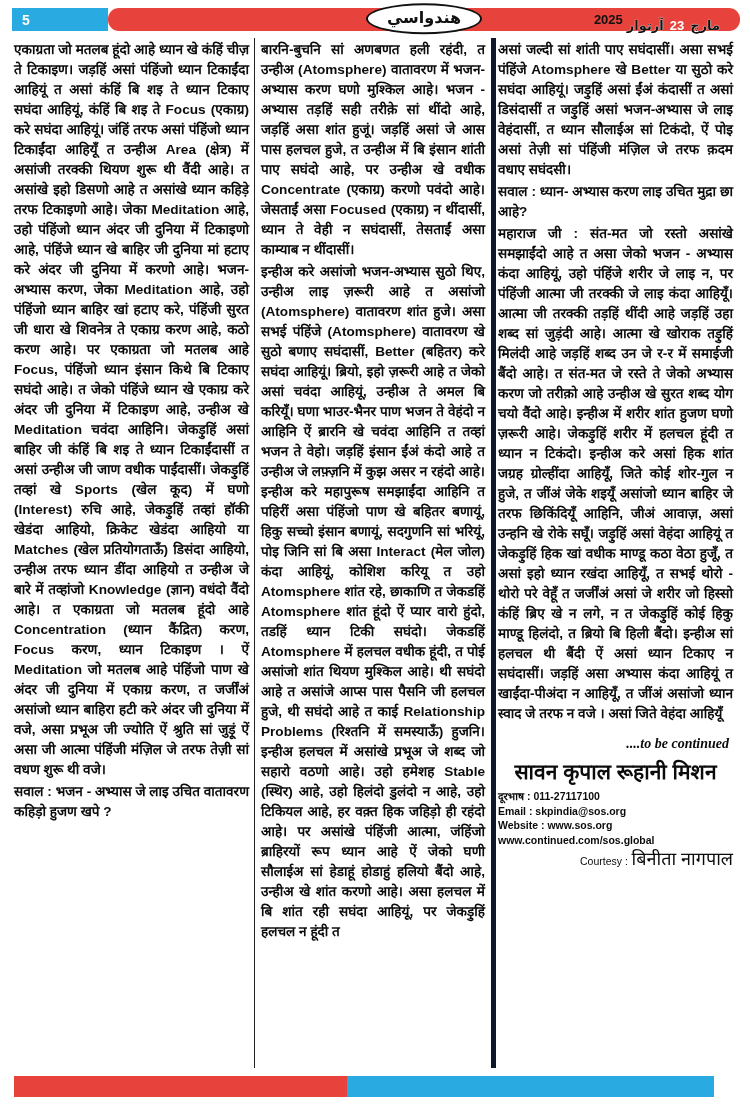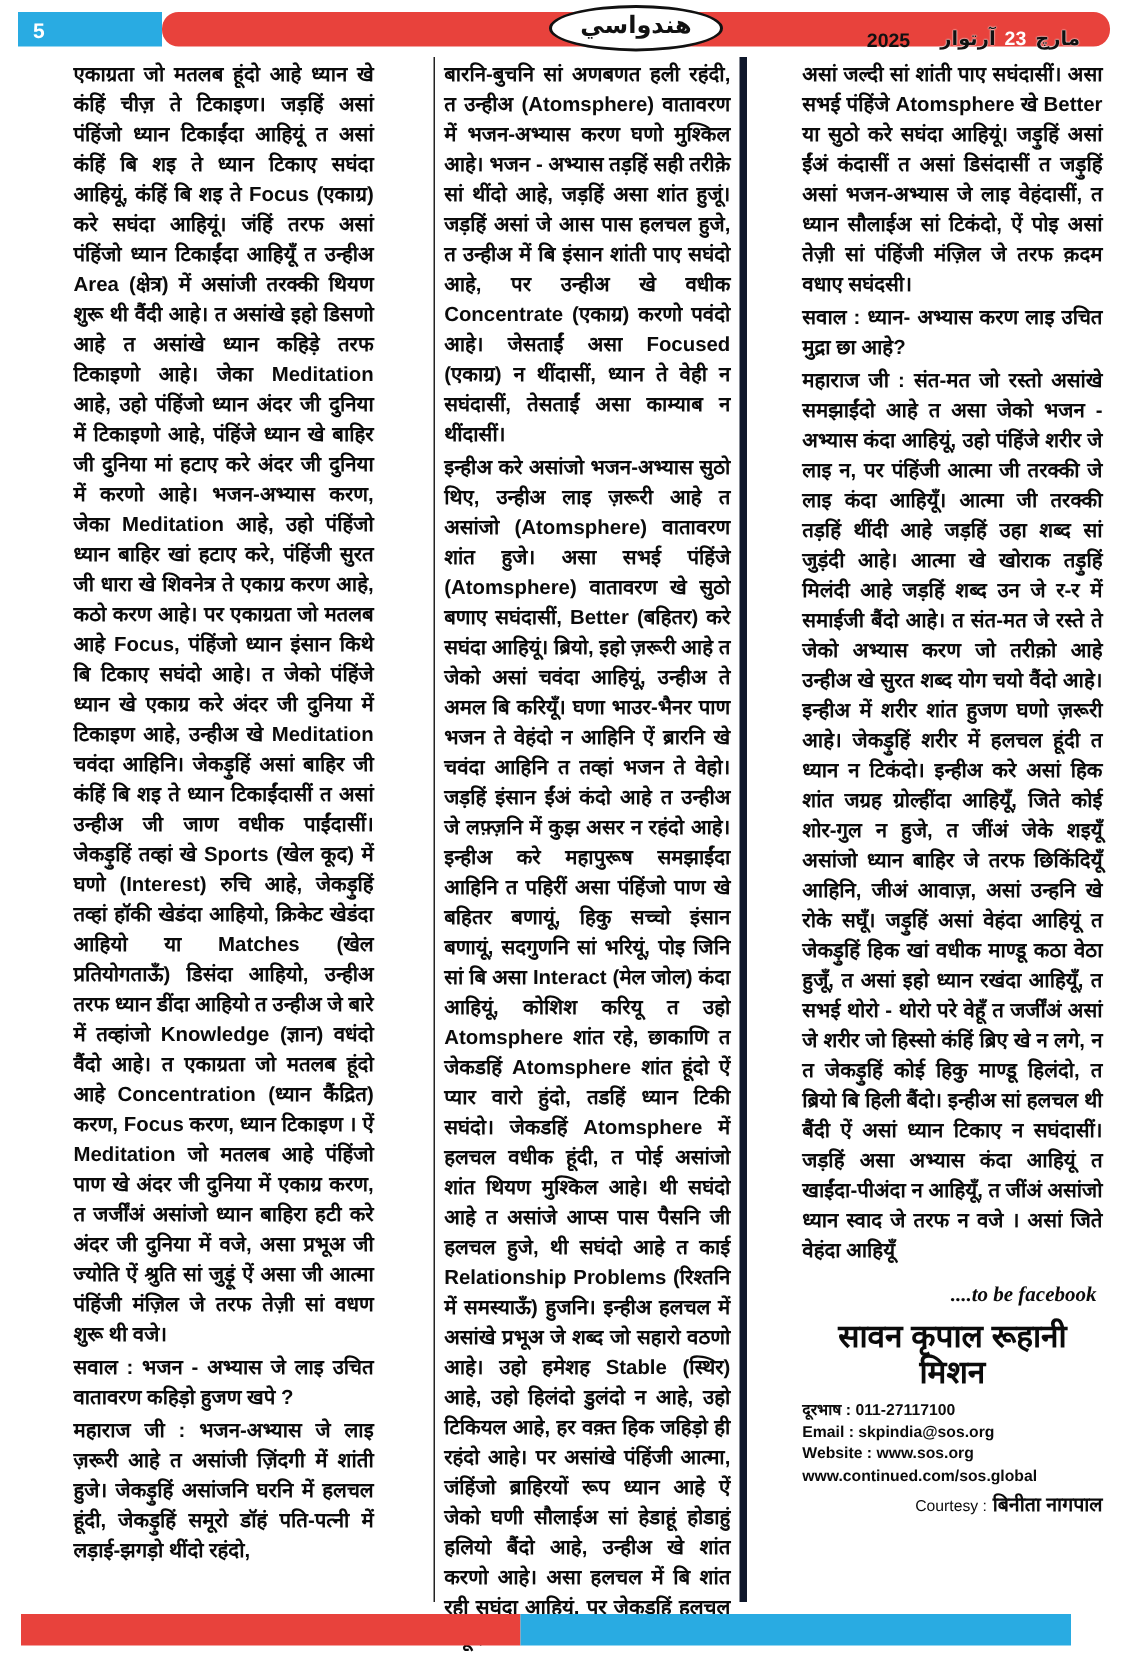--- a/index.html
+++ b/index.html
@@ -14,44 +14,44 @@
     font-size:14px;display:flex;align-items:center;padding-left:10px;box-sizing:border-box;}
   .header-red{flex:1;background:var(--red);position:relative;display:flex;
     align-items:center;justify-content:flex-end;border-radius:11px;}
   .masthead{
     position:absolute;left:50%;top:50%;transform:translate(-50%,-54%);
     background:#fff;border:2px solid #111;border-radius:50%;
     width:112px;height:27px;display:flex;align-items:center;justify-content:center;
     box-shadow:0 0 0 1px #fff inset;
   }
   .masthead span{font-size:16px;font-weight:bold;color:#111;line-height:1;}
-  .date-area{display:flex;align-items:flex-end;gap:20px;padding-right:20px;}
+  .date-area{display:flex;align-items:center;gap:4px;padding-right:20px;}
   .date-year{color:#111;font-weight:bold;font-size:13px;}
   .date-words{display:flex;gap:6px;align-items:center;}
   .date-words span{font-weight:bold;font-size:13px;color:#111;
     text-shadow:0 0 1px #fff, 0 0 1px #fff;margin-top:12px;}
   .date-words .num{color:#fff;text-shadow:none;}
   
   .content{position:absolute;top:38px;left:12px;width:728px;height:1030px;display:flex;}
   .col{width:242px;box-sizing:border-box;padding:2px 5px 0 2px;
-    font-size:13.6px;line-height:20px;text-align:justify;color:#0b0b0b;font-weight:700;margin-left:35px;}
+    font-size:13.6px;line-height:20px;text-align:justify;color:#0b0b0b;font-weight:700;}
   .col.mid{border-left:1px solid #222;border-right:5px solid #0f172a;padding:2px 6px 0 6px;}
   .col p{margin:0 0 2px 0;}
   .q{font-weight:800;}
   .lbl{font-weight:800;}
   
   .tbc{font-family:"Liberation Serif","DejaVu Serif",serif;font-style:italic;
     font-weight:bold;text-align:right;font-size:14px;margin:10px 4px 6px 0;}
   .mission-name{font-size:21px;font-weight:bold;text-align:center;margin:2px 0 5px 0;
     line-height:24px;}
   .contact-lines{font-size:10.5px;line-height:14.5px;font-weight:bold;text-align:left;}
   .contact-lines div{white-space:nowrap;}
   .courtesy{text-align:right;margin-top:2px;}
   .courtesy .c-lbl{font-size:10.5px;font-weight:normal;}
-  .courtesy .c-name{font-size:13px;font-weight:bold;}
+  .courtesy .c-name{font-size:18px;font-weight:normal;}
   
   .bottom-bar{position:absolute;left:14px;bottom:12px;width:700px;height:21px;display:flex;}
   .bottom-bar .seg-red{width:47.5%;background:var(--red);}
   .bottom-bar .seg-blue{width:52.5%;background:var(--blue);}
   :root{--red:#e8423c;--blue:#29abe2;}
 </style>
 </head>
 <body>
 
 <div class="header">
@@ -71,34 +71,33 @@
       </span>
     </div>
   </div>
 </div>
 
 <div class="content">
 
   <div class="col">
     <p><span>एकाग्रता जो मतलब हूंदो आहे ध्यान खे कंहिं चीज़ ते टिकाइण। जड़हिं असां पंहिंजो ध्यान टिकाईंदा आहियूं त असां कंहिं बि शइ ते ध्यान टिकाए सघंदा आहियूं, कंहिं बि शइ ते Focus (एकाग्र) करे सघंदा आहियूं। जंहिं तरफ असां पंहिंजो ध्यान टिकाईंदा आहियूँ त उन्हीअ Area (क्षेत्र) में असांजी तरक्की थियण शुरू थी वैंदी आहे। त असांखे इहो डिसणो आहे त असांखे ध्यान कहिड़े तरफ टिकाइणो आहे। जेका Meditation आहे, उहो पंहिंजो ध्यान अंदर जी दुनिया में टिकाइणो आहे, पंहिंजे ध्यान खे बाहिर जी दुनिया मां हटाए करे अंदर जी दुनिया में करणो आहे। भजन-अभ्यास करण, जेका Meditation आहे, उहो पंहिंजो ध्यान बाहिर खां हटाए करे, पंहिंजी सुरत जी धारा खे शिवनेत्र ते एकाग्र करण आहे, कठो करण आहे। पर एकाग्रता जो मतलब आहे Focus, पंहिंजो ध्यान इंसान किथे बि टिकाए सघंदो आहे। त जेको पंहिंजे ध्यान खे एकाग्र करे अंदर जी दुनिया में टिकाइण आहे, उन्हीअ खे Meditation चवंदा आहिनि। जेकड़ुहिं असां बाहिर जी कंहिं बि शइ ते ध्यान टिकाईंदासीं त असां उन्हीअ जी जाण वधीक पाईंदासीं। जेकड़ुहिं तव्हां खे Sports (खेल कूद) में घणो (Interest) रुचि आहे, जेकड़ुहिं तव्हां हॉकी खेडंदा आहियो, क्रिकेट खेडंदा आहियो या Matches (खेल प्रतियोगताऊँ) डिसंदा आहियो, उन्हीअ तरफ ध्यान डींदा आहियो त उन्हीअ जे बारे में तव्हांजो Knowledge (ज्ञान) वधंदो वैंदो आहे। त एकाग्रता जो मतलब हूंदो आहे Concentration (ध्यान कैंद्रित) करण, Focus करण, ध्यान टिकाइण । ऐं Meditation जो मतलब आहे पंहिंजो पाण खे अंदर जी दुनिया में एकाग्र करण, त जर्जींअं असांजो ध्यान बाहिरा हटी करे अंदर जी दुनिया में वजे, असा प्रभूअ जी ज्योति ऐं श्रुति सां जुड़ूं ऐं असा जी आत्मा पंहिंजी मंज़िल जे तरफ तेज़ी सां वधण शुरू थी वजे।</span></p>
     <p class="q"><span class="lbl">सवाल :</span> <span>भजन - अभ्यास जे लाइ उचित वातावरण कहिड़ो हुजण खपे ?</span></p>
-    <p><span class="lbl">महाराज जी :</span> <span>भजन-अभ्यास जे लाइ ज़रूरी आहे त असांजी ज़िंदगी में शांती हुजे। जेकड़ुहिं असांजनि घरनि में हलचल हूंदी, जेकड़ुहिं समूरो डॉहं पति-पत्नी में लड़ाई-झगड़ो थींदो रहंदो,</span></p>
   </div>
 
   <div class="col mid">
     <p><span>बारनि-बुचनि सां अणबणत हली रहंदी, त उन्हीअ (Atomsphere) वातावरण में भजन-अभ्यास करण घणो मुश्किल आहे। भजन - अभ्यास तड़हिं सही तरीक़े सां थींदो आहे, जड़हिं असा शांत हुजूं। जड़हिं असां जे आस पास हलचल हुजे, त उन्हीअ में बि इंसान शांती पाए सघंदो आहे, पर उन्हीअ खे वधीक Concentrate (एकाग्र) करणो पवंदो आहे। जेसताईं असा Focused (एकाग्र) न थींदासीं, ध्यान ते वेही न सघंदासीं, तेसताईं असा काम्याब न थींदासीं।</span></p>
     <p><span>इन्हीअ करे असांजो भजन-अभ्यास सुठो थिए, उन्हीअ लाइ ज़रूरी आहे त असांजो (Atomsphere) वातावरण शांत हुजे। असा सभई पंहिंजे (Atomsphere) वातावरण खे सुठो बणाए सघंदासीं, Better (बहितर) करे सघंदा आहियूं। ब्रियो, इहो ज़रूरी आहे त जेको असां चवंदा आहियूं, उन्हीअ ते अमल बि करियूँ। घणा भाउर-भैनर पाण भजन ते वेहंदो न आहिनि ऐं ब्रारनि खे चवंदा आहिनि त तव्हां भजन ते वेहो। जड़हिं इंसान ईंअं कंदो आहे त उन्हीअ जे लफ़्ज़नि में कुझ असर न रहंदो आहे। इन्हीअ करे महापुरूष समझाईंदा आहिनि त पहिरीं असा पंहिंजो पाण खे बहितर बणायूं, हिकु सच्चो इंसान बणायूं, सदगुणनि सां भरियूं, पोइ जिनि सां बि असा Interact (मेल जोल) कंदा आहियूं, कोशिश करियू त उहो Atomsphere शांत रहे, छाकाणि त जेकडहिं Atomsphere शांत हूंदो ऐं प्यार वारो हुंदो, तडहिं ध्यान टिकी सघंदो। जेकडहिं Atomsphere में हलचल वधीक हूंदी, त पोई असांजो शांत थियण मुश्किल आहे। थी सघंदो आहे त असांजे आप्स पास पैसनि जी हलचल हुजे, थी सघंदो आहे त काई Relationship Problems (रिश्तनि में समस्याऊँ) हुजनि। इन्हीअ हलचल में असांखे प्रभूअ जे शब्द जो सहारो वठणो आहे। उहो हमेशह Stable (स्थिर) आहे, उहो हिलंदो डुलंदो न आहे, उहो टिकियल आहे, हर वक़्त हिक जहिड़ो ही रहंदो आहे। पर असांखे पंहिंजी आत्मा, जंहिंजो ब्राहिरयों रूप ध्यान आहे ऐं जेको घणी सौलाईअ सां हेडाहूं होडाहुं हलियो बैंदो आहे, उन्हीअ खे शांत करणो आहे। असा हलचल में बि शांत रही सघंदा आहियूं, पर जेकड़ुहिं हलचल न हूंदी त</span></p>
   </div>
 
   <div class="col">
     <p><span>असां जल्दी सां शांती पाए सघंदासीं। असा सभई पंहिंजे Atomsphere खे Better या सुठो करे सघंदा आहियूं। जड़ुहिं असां ईंअं कंदासीं त असां डिसंदासीं त जड़ुहिं असां भजन-अभ्यास जे लाइ वेहंदासीं, त ध्यान सौलाईअ सां टिकंदो, ऐं पोइ असां तेज़ी सां पंहिंजी मंज़िल जे तरफ क़दम वधाए सघंदसी।</span></p>
     <p class="q"><span class="lbl">सवाल :</span> <span>ध्यान- अभ्यास करण लाइ उचित मुद्रा छा आहे?</span></p>
     <p><span class="lbl">महाराज जी :</span> <span>संत-मत जो रस्तो असांखे समझाईंदो आहे त असा जेको भजन - अभ्यास कंदा आहियूं, उहो पंहिंजे शरीर जे लाइ न, पर पंहिंजी आत्मा जी तरक्की जे लाइ कंदा आहियूँ। आत्मा जी तरक्की तड़हिं थींदी आहे जड़हिं उहा शब्द सां जुड़ंदी आहे। आत्मा खे खोराक तड़ुहिं मिलंदी आहे जड़हिं शब्द उन जे र-र में समाईजी बैंदो आहे। त संत-मत जे रस्ते ते जेको अभ्यास करण जो तरीक़ो आहे उन्हीअ खे सुरत शब्द योग चयो वैंदो आहे। इन्हीअ में शरीर शांत हुजण घणो ज़रूरी आहे। जेकड़ुहिं शरीर में हलचल हूंदी त ध्यान न टिकंदो। इन्हीअ करे असां हिक शांत जग्रह ग्रोल्हींदा आहियूँ, जिते कोई शोर-गुल न हुजे, त जींअं जेके शइयूँ असांजो ध्यान बाहिर जे तरफ छिकिंदियूँ आहिनि, जीअं आवाज़, असां उन्हनि खे रोके सघूँ। जड़ुहिं असां वेहंदा आहियूं त जेकड़ुहिं हिक खां वधीक माण्डू कठा वेठा हुजूँ, त असां इहो ध्यान रखंदा आहियूँ, त सभई थोरो - थोरो परे वेहूँ त जर्जींअं असां जे शरीर जो हिस्सो कंहिं ब्रिए खे न लगे, न त जेकड़ुहिं कोई हिकु माण्डू हिलंदो, त ब्रियो बि हिली बैंदो। इन्हीअ सां हलचल थी बैंदी ऐं असां ध्यान टिकाए न सघंदासीं। जड़हिं असा अभ्यास कंदा आहियूं त खाईंदा-पीअंदा न आहियूँ, त जींअं असांजो ध्यान स्वाद जे तरफ न वजे । असां जिते वेहंदा आहियूँ</span></p>
 
-    <div class="tbc">....to be facebook</div>
+    <div class="tbc">....to be continued</div>
 
     <div>
       <div class="mission-name">सावन कृपाल रूहानी मिशन</div>
       <div class="contact-lines">
         <div><span>दूरभाष :</span> <span>011-27117100</span></div>
         <div><span>Email :</span> <span>skpindia@sos.org</span></div>
         <div><span>Website :</span> <span>www.sos.org</span></div>
         <div>www.continued.com/sos.global</div>
       </div>
       <div class="courtesy">

